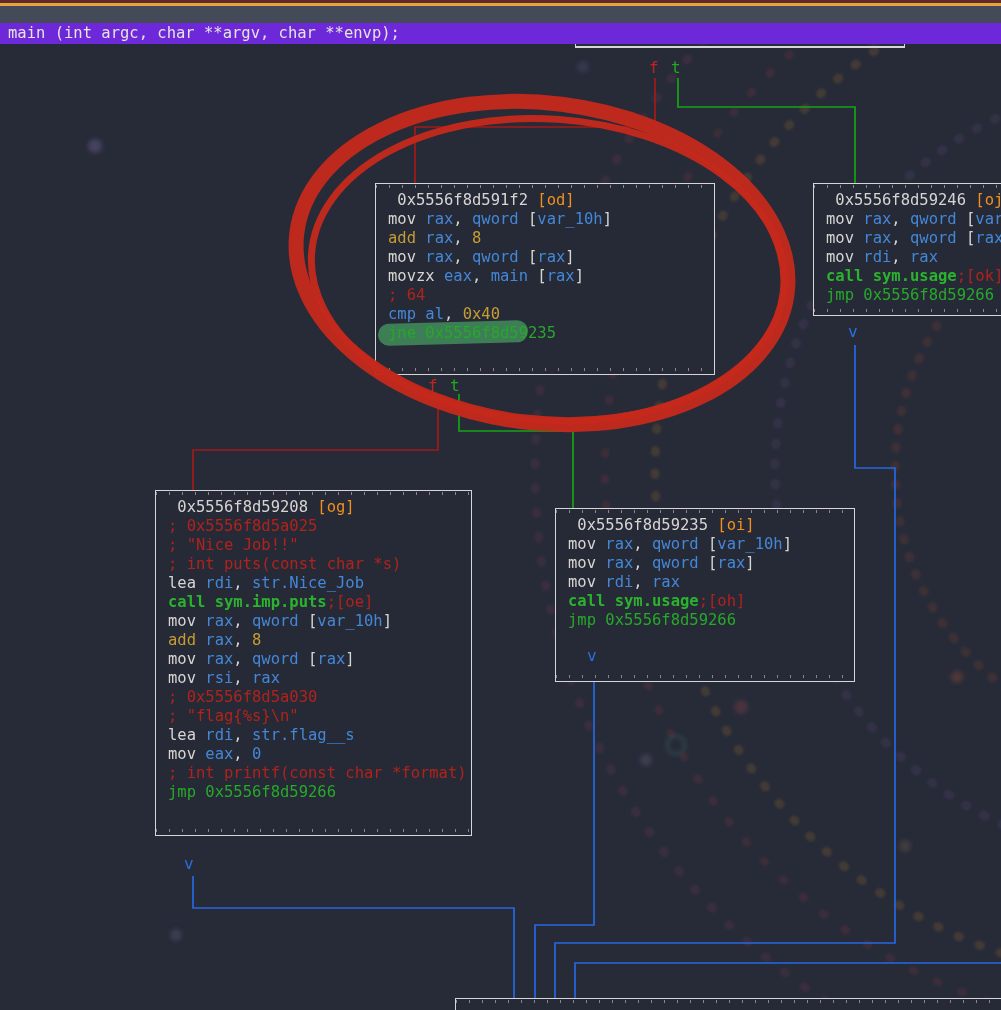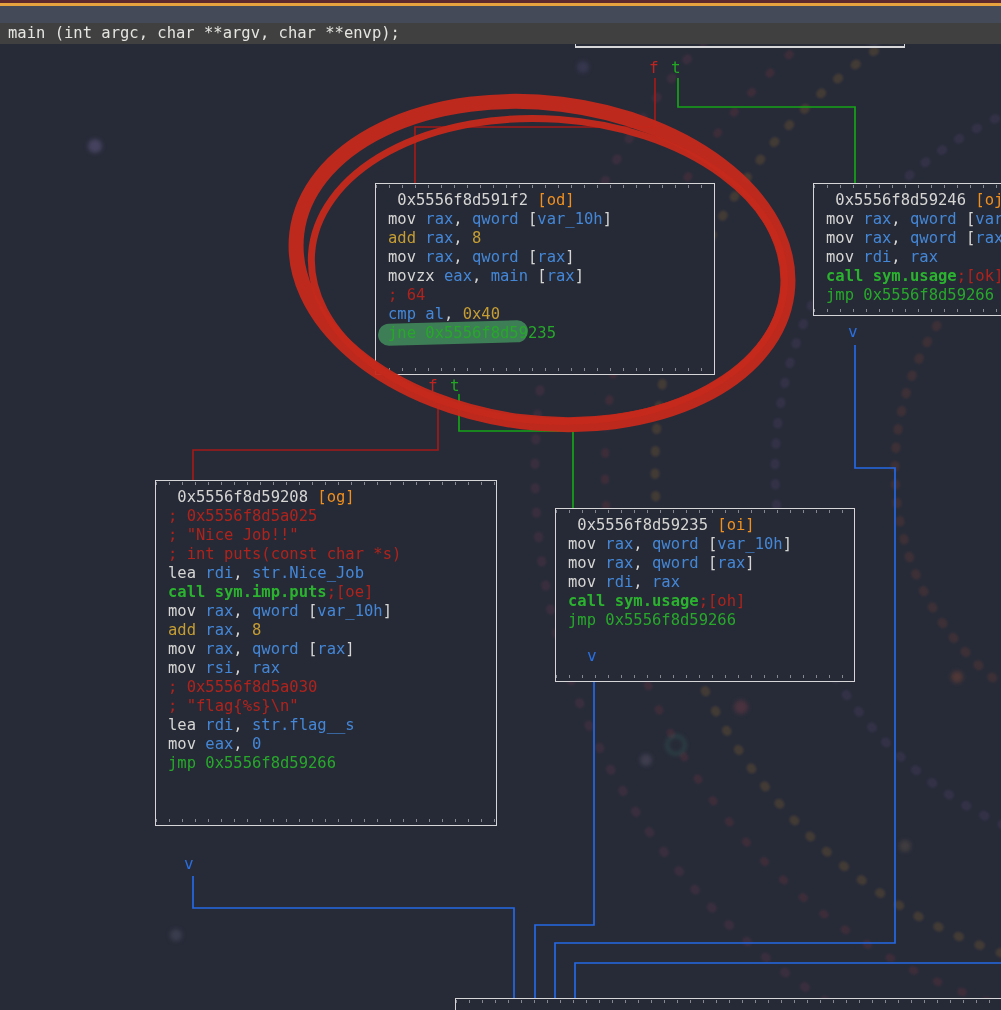--- a/index.html
+++ b/index.html
@@ -6,21 +6,21 @@
   body{
     width:1001px;height:1010px;position:relative;overflow:hidden;
     background:#272b38;
     font-family:"DejaVu Sans Mono","Liberation Mono",monospace;
   }
   .topbar{position:absolute;left:0;top:0;width:100%;height:3px;z-index:5;}
   .accentline{position:absolute;left:0;top:3px;width:100%;height:3px;z-index:5;}
   .tabbar{position:absolute;left:0;top:6px;width:100%;height:17px;z-index:5;}
   .sigrow{
     position:absolute;left:0;top:23px;width:100%;height:21px;z-index:5;
-    background:#404040;color:#e4e4e0;font-size:15.5px;line-height:21px;
+    background:#6d28d9;color:#e4e4e0;font-size:15.5px;line-height:21px;
     padding-left:8px;box-sizing:border-box;white-space:pre;
   }
   #decor,#edges,#annotation{position:absolute;left:0;top:0;pointer-events:none;}
   #decor{z-index:0;}
   #edges{z-index:1;}
   #annotation{z-index:10;}
   #graph{position:absolute;left:0;top:0;width:1001px;height:1010px;z-index:2;}
   .block{
     position:absolute;background:#262a36;border:1px solid #d6d6d8;
     box-sizing:border-box;padding-top:7px;z-index:2;
@@ -97,35 +97,36 @@
       <div class="ln"><span class="c-g">jne 0x5556f8d59235</span></div>
     </div>
     <div class="block" style="left: 813px; top: 183px; width: 280px; height: 133px;">
       <div class="ln"><span class="c-w"> 0x5556f8d59246 </span><span class="c-o">[oj]</span></div>
       <div class="ln"><span class="c-w">mov </span><span class="c-b">rax</span><span class="c-w">, </span><span class="c-b">qword</span><span class="c-w"> [</span><span class="c-b">var_10h</span></div>
       <div class="ln"><span class="c-w">mov </span><span class="c-b">rax</span><span class="c-w">, </span><span class="c-b">qword</span><span class="c-w"> [</span><span class="c-b">rax</span></div>
       <div class="ln"><span class="c-w">mov </span><span class="c-b">rdi</span><span class="c-w">, </span><span class="c-b">rax</span></div>
       <div class="ln"><span class="c-gb">call sym.usage</span><span class="c-r">;</span><span class="c-r">[ok]</span></div>
       <div class="ln"><span class="c-g">jmp 0x5556f8d59266</span></div>
     </div>
-    <div class="block" style="left: 155px; top: 480px; width: 342px; height: 346px;">
+    <div class="block" style="left: 155px; top: 490px; width: 317px; height: 346px;">
       <div class="ln"><span class="c-w"> 0x5556f8d59208 </span><span class="c-o">[og]</span></div>
       <div class="ln"><span class="c-r">; 0x5556f8d5a025</span></div>
       <div class="ln"><span class="c-r">; "Nice Job!!"</span></div>
       <div class="ln"><span class="c-r">; int puts(const char *s)</span></div>
       <div class="ln"><span class="c-w">lea </span><span class="c-b">rdi</span><span class="c-w">, </span><span class="c-b">str.Nice_Job</span></div>
       <div class="ln"><span class="c-gb">call sym.imp.puts</span><span class="c-r">;</span><span class="c-r">[oe]</span></div>
       <div class="ln"><span class="c-w">mov </span><span class="c-b">rax</span><span class="c-w">, </span><span class="c-b">qword</span><span class="c-w"> [</span><span class="c-b">var_10h</span><span class="c-w">]</span></div>
       <div class="ln"><span class="c-y">add </span><span class="c-b">rax</span><span class="c-w">, </span><span class="c-y">8</span></div>
       <div class="ln"><span class="c-w">mov </span><span class="c-b">rax</span><span class="c-w">, </span><span class="c-b">qword</span><span class="c-w"> [</span><span class="c-b">rax</span><span class="c-w">]</span></div>
       <div class="ln"><span class="c-w">mov </span><span class="c-b">rsi</span><span class="c-w">, </span><span class="c-b">rax</span></div>
       <div class="ln"><span class="c-r">; 0x5556f8d5a030</span></div>
       <div class="ln"><span class="c-r">; "flag{%s}\n"</span></div>
       <div class="ln"><span class="c-w">lea </span><span class="c-b">rdi</span><span class="c-w">, </span><span class="c-b">str.flag__s</span></div>
       <div class="ln"><span class="c-w">mov </span><span class="c-b">eax</span><span class="c-w">, </span><span class="c-b">0</span></div>
+      <div class="ln"><span class="c-r">; int printf(const char *format)</span></div>
       <div class="ln"><span class="c-g">jmp 0x5556f8d59266</span></div>
     </div>
     <div class="block" style="left: 555px; top: 508px; width: 300px; height: 174px;">
       <div class="ln"><span class="c-w"> 0x5556f8d59235 </span><span class="c-o">[oi]</span></div>
       <div class="ln"><span class="c-w">mov </span><span class="c-b">rax</span><span class="c-w">, </span><span class="c-b">qword</span><span class="c-w"> [</span><span class="c-b">var_10h</span><span class="c-w">]</span></div>
       <div class="ln"><span class="c-w">mov </span><span class="c-b">rax</span><span class="c-w">, </span><span class="c-b">qword</span><span class="c-w"> [</span><span class="c-b">rax</span><span class="c-w">]</span></div>
       <div class="ln"><span class="c-w">mov </span><span class="c-b">rdi</span><span class="c-w">, </span><span class="c-b">rax</span></div>
       <div class="ln"><span class="c-gb">call sym.usage</span><span class="c-r">;</span><span class="c-r">[oh]</span></div>
       <div class="ln"><span class="c-g">jmp 0x5556f8d59266</span></div>
     </div>

